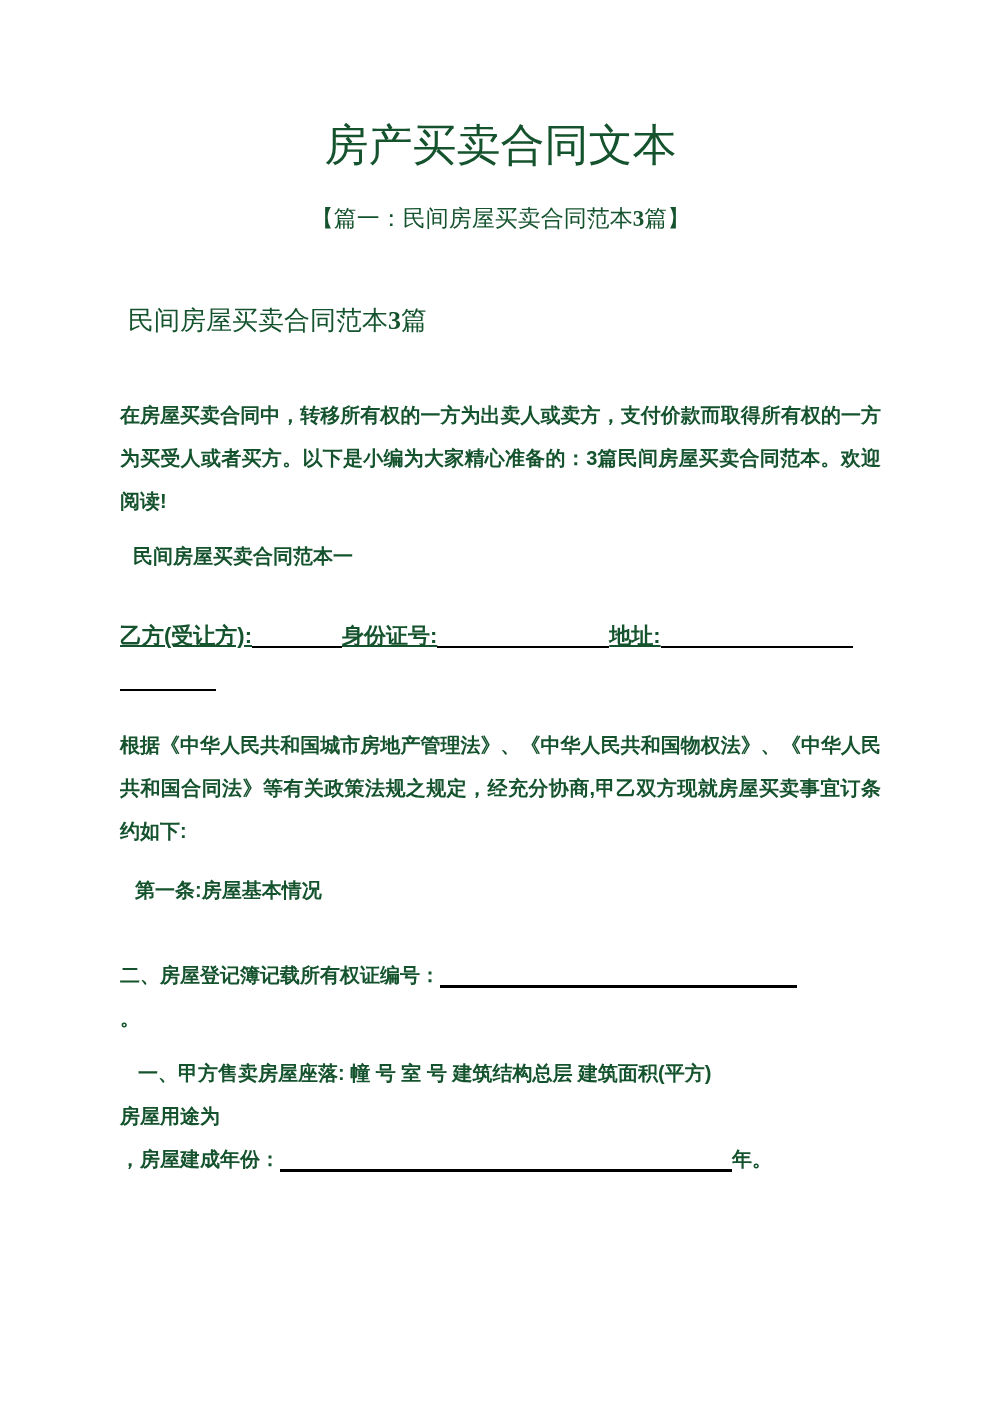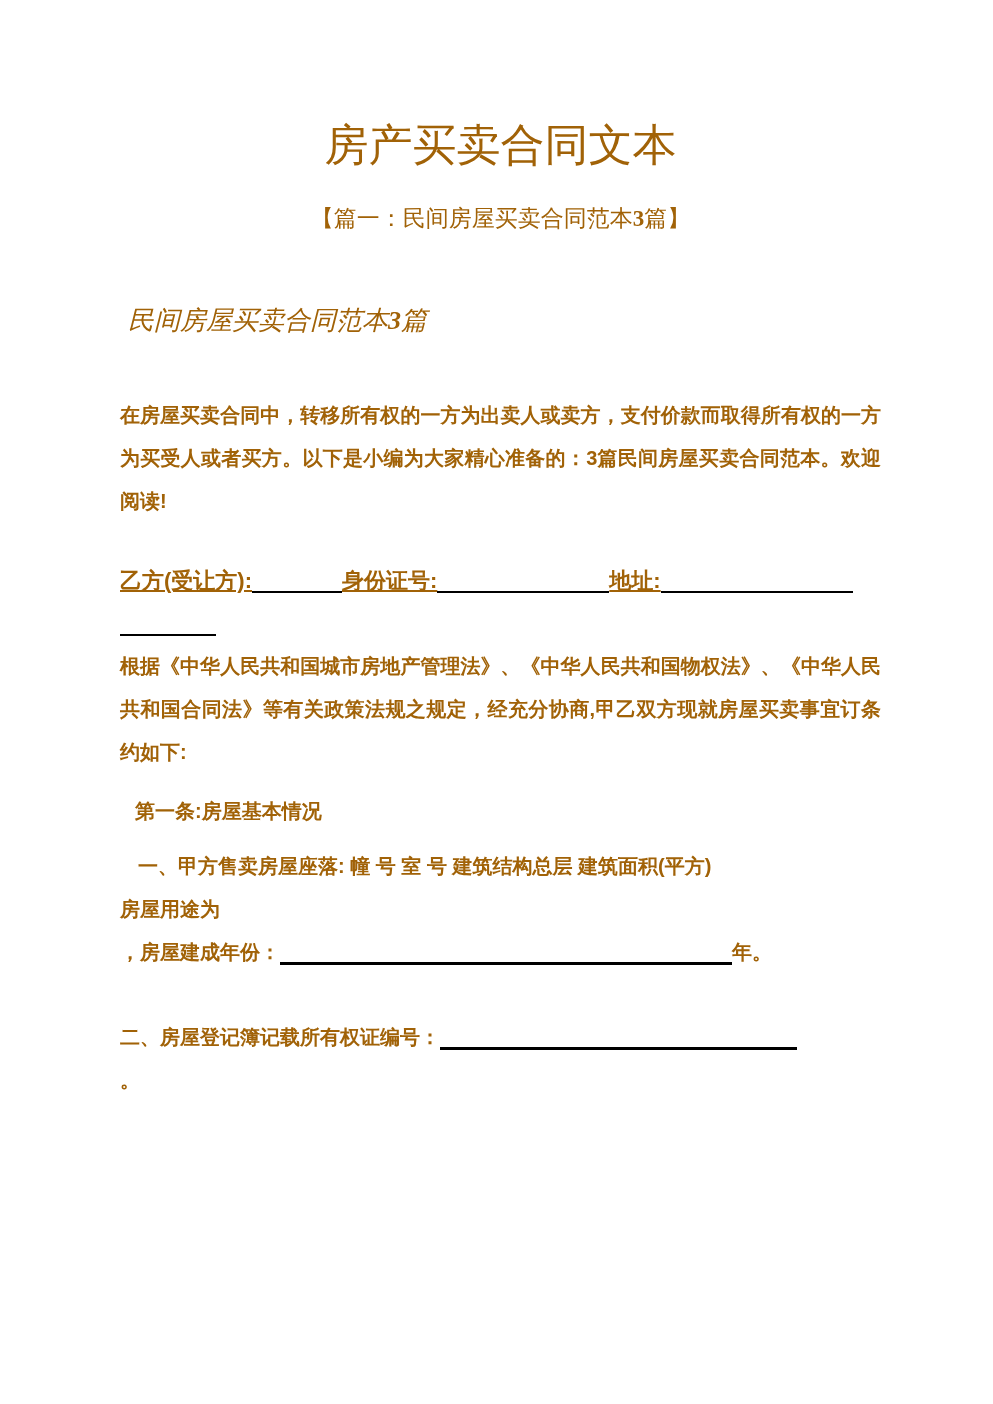--- a/index.html
+++ b/index.html
@@ -1,21 +1,21 @@
 <!DOCTYPE html>
 <html lang="zh"><head>
 <meta charset="utf-8">
 <style>
   html, body { margin: 0; padding: 0; background: #ffffff; }
   .page {
     position: relative;
     width: 993px;
     height: 1404px;
     background: #ffffff;
-    color: #a16207;
+    color: #14532d;
     overflow: hidden;
     font-family: "Liberation Sans", "DejaVu Sans", sans-serif;
   }
   .content {
     padding: 0 112px 0 120px;
   }
   .doc-title {
     margin: 120px 0 0 0;
     text-align: center;
     font-family: "Liberation Serif", "DejaVu Serif", serif;
@@ -31,34 +31,33 @@
     line-height: 42px;
     font-weight: normal;
   }
   .doc-heading {
     margin: 62px 0 0 0;
     text-indent: 8px;
     font-family: "Liberation Serif", "DejaVu Serif", serif;
     font-size: 26px;
     line-height: 38px;
     font-weight: normal;
-    font-style: italic;
   }
   p.body-text {
     margin: 0;
     font-size: 20px;
     line-height: 43px;
     font-weight: 600;
     text-align: justify;
   }
   p.intro        { margin-top: 54px; }
   p.sample-head  { margin-top: 12px; text-indent: 13px; text-align: left; }
   p.party-line   { margin-top: 34px; font-size: 22px; text-align: left; }
   p.party-line.second { margin-top: 36px; text-decoration: underline; }
-  p.legal        { }
+  p.legal        { margin-top: 24px; }
   p.article-head { margin-top: 16px; text-indent: 15px; text-align: left; }
   p.house-info   { margin-top: 12px; text-indent: 18px; text-align: left; }
   p.registration { margin-top: 42px; text-align: left; }
   .num-bold { font-weight: bold; }
   .ul {
     display: inline-block;
     border-bottom: 2px solid #000000;
     height: 26px;
     vertical-align: -5px;
   }
@@ -82,26 +81,27 @@
   <div class="content">
 
     <h1 class="doc-title">房产买卖合同文本</h1>
 
     <h2 class="doc-subtitle"><span>【篇一：民间房屋买卖合同范本</span><span class="num-bold">3</span><span>篇】</span></h2>
 
     <h3 class="doc-heading"><span>民间房屋买卖合同范本</span><span class="num-bold">3</span><span>篇</span></h3>
 
     <p class="body-text intro"><span>在房屋买卖合同中，转移所有权的一方为出卖人或卖方，支付价款而取得所有权的一方为买受人或者买方。以下是小编为大家精心准备的：</span><span class="num-bold">3</span><span>篇民间房屋买卖合同范本。欢迎阅读!</span></p>
 
+    <p class="body-text sample-head">民间房屋买卖合同范本一</p>
 
 
     <p class="body-text party-line second"><span>乙方(受让方):</span><span class="ul w90"></span><span>身份证号:</span><span class="ul w172"></span><span>地址:</span><span class="ul w192"></span><br><span class="ul w96"></span></p>
 
     <p class="body-text legal">根据《中华人民共和国城市房地产管理法》、《中华人民共和国物权法》、《中华人民共和国合同法》等有关政策法规之规定，经充分协商,甲乙双方现就房屋买卖事宜订条约如下:</p>
 
     <p class="body-text article-head">第一条:房屋基本情况</p>
 
+    <p class="body-text registration"><span>二、房屋登记簿记载所有权证编号：</span><span class="ulb w357"></span><br><span>。</span></p>
+
     <p class="body-text house-info"><span>一、甲方售卖房屋座落: 幢 号 室 号 建筑结构总层 建筑面积(平方)</span><br><span>房屋用途为</span><br><span>，房屋建成年份：</span><span class="ulb w452"></span><span>年。</span></p>
-
-    <p class="body-text registration"><span>二、房屋登记簿记载所有权证编号：</span><span class="ulb w357"></span><br><span>。</span></p>
 
   </div>
 </div>
 
 </body></html>

